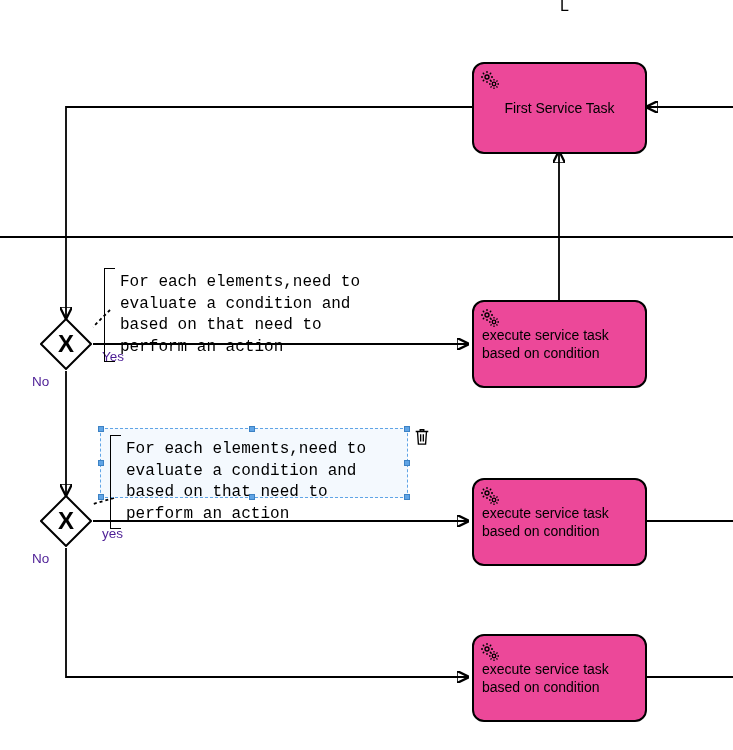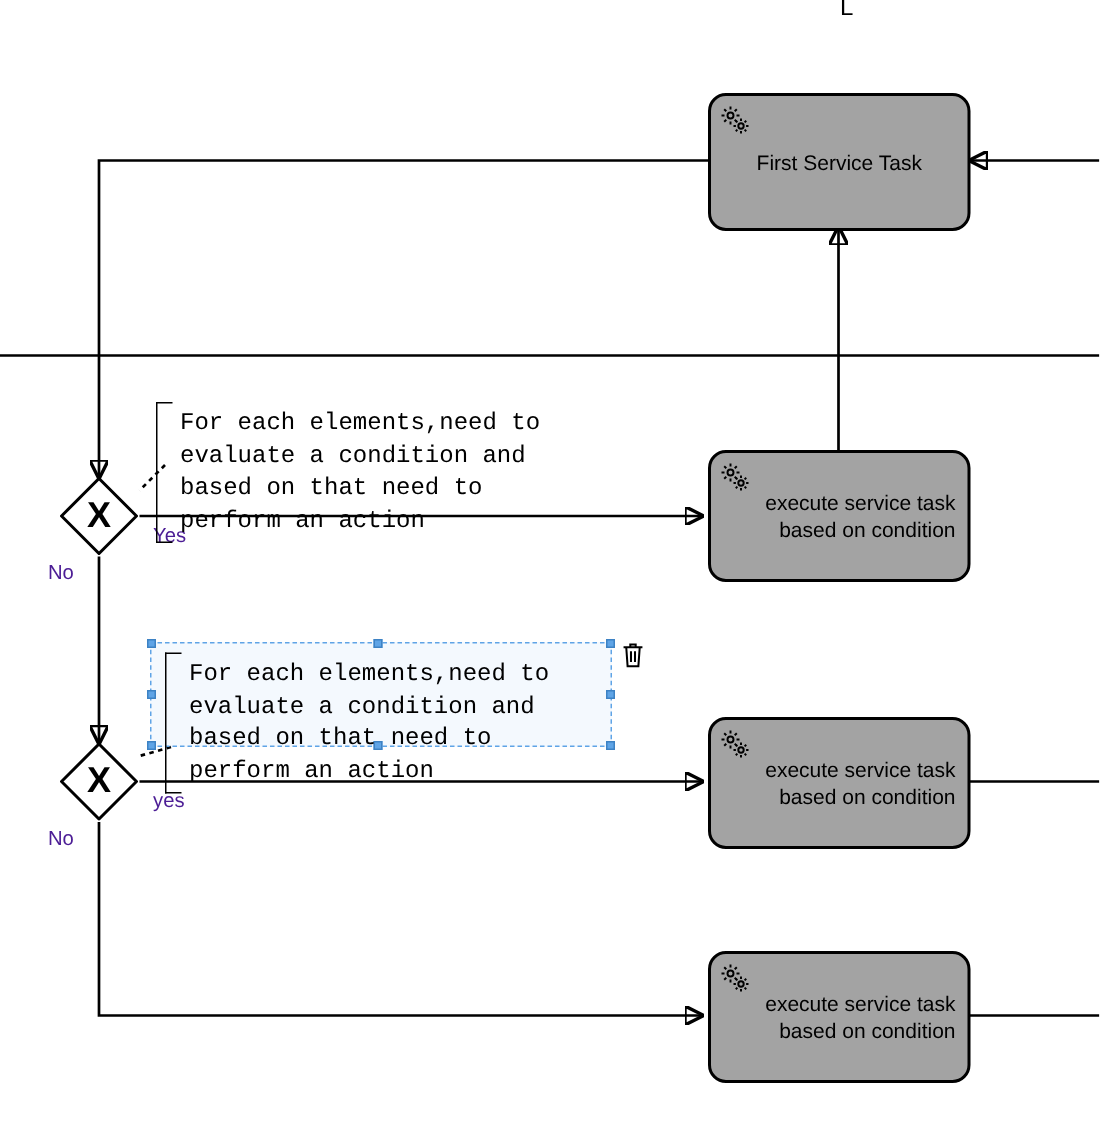--- a/index.html
+++ b/index.html
@@ -11,22 +11,22 @@
   .canvas {
     position: relative;
     width: 733px;
     height: 750px;
     overflow: hidden;
   }
   .task-box {
     position: absolute;
     border: 2px solid #000;
     border-radius: 12px;
-    background: #a3a3a3;
-    text-align: right;
+    background: #ec4899;
+    text-align: left;
     display: flex;
     align-items: center;
     justify-content: center;
     padding: 0 8px;
     box-sizing: border-box;
     font-size: 14px;
     line-height: 1.3;
   }
   .gear-icon {
     position: absolute;

